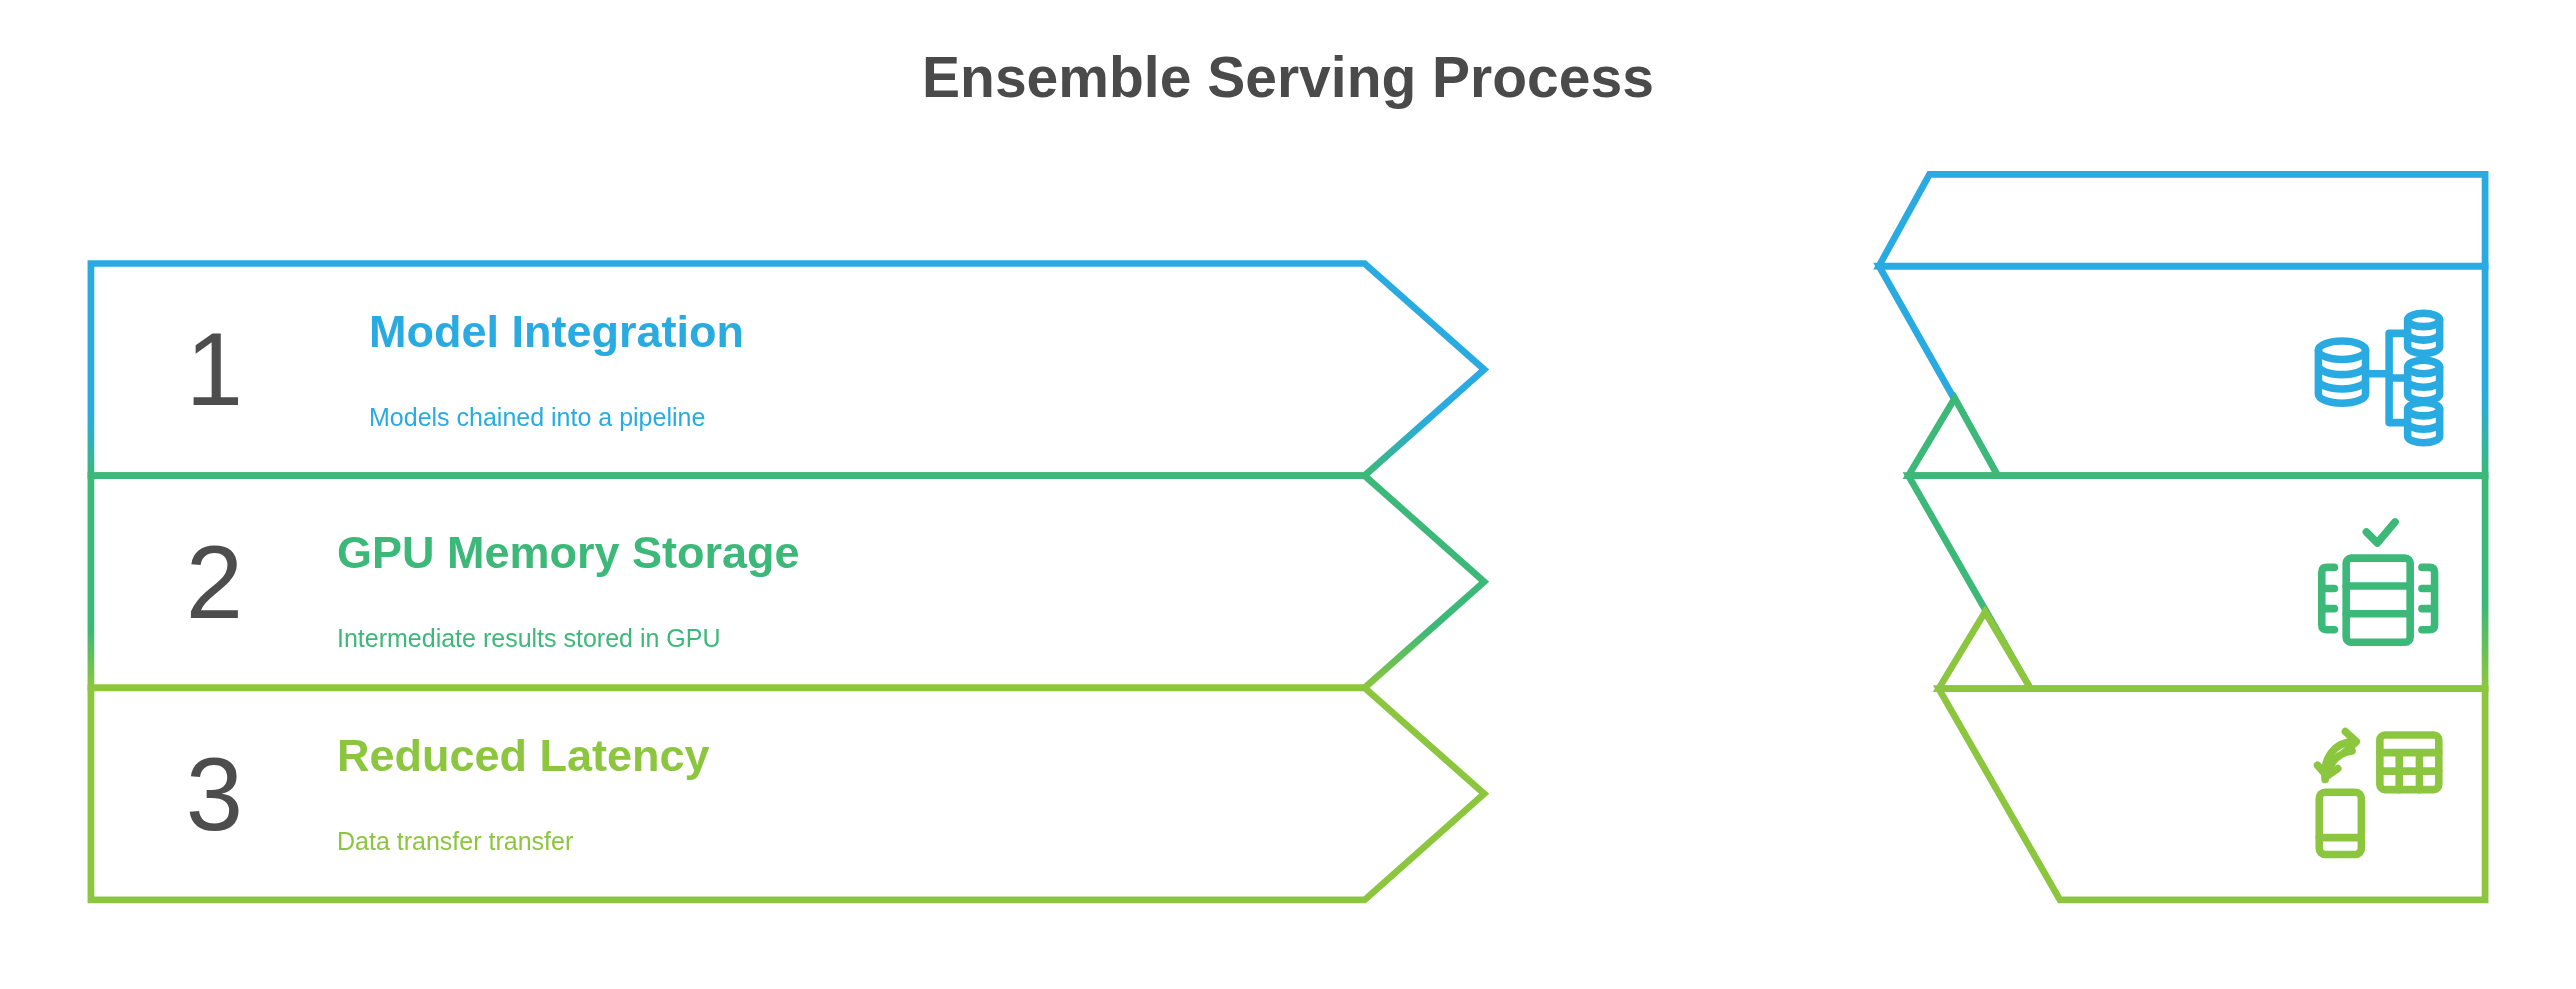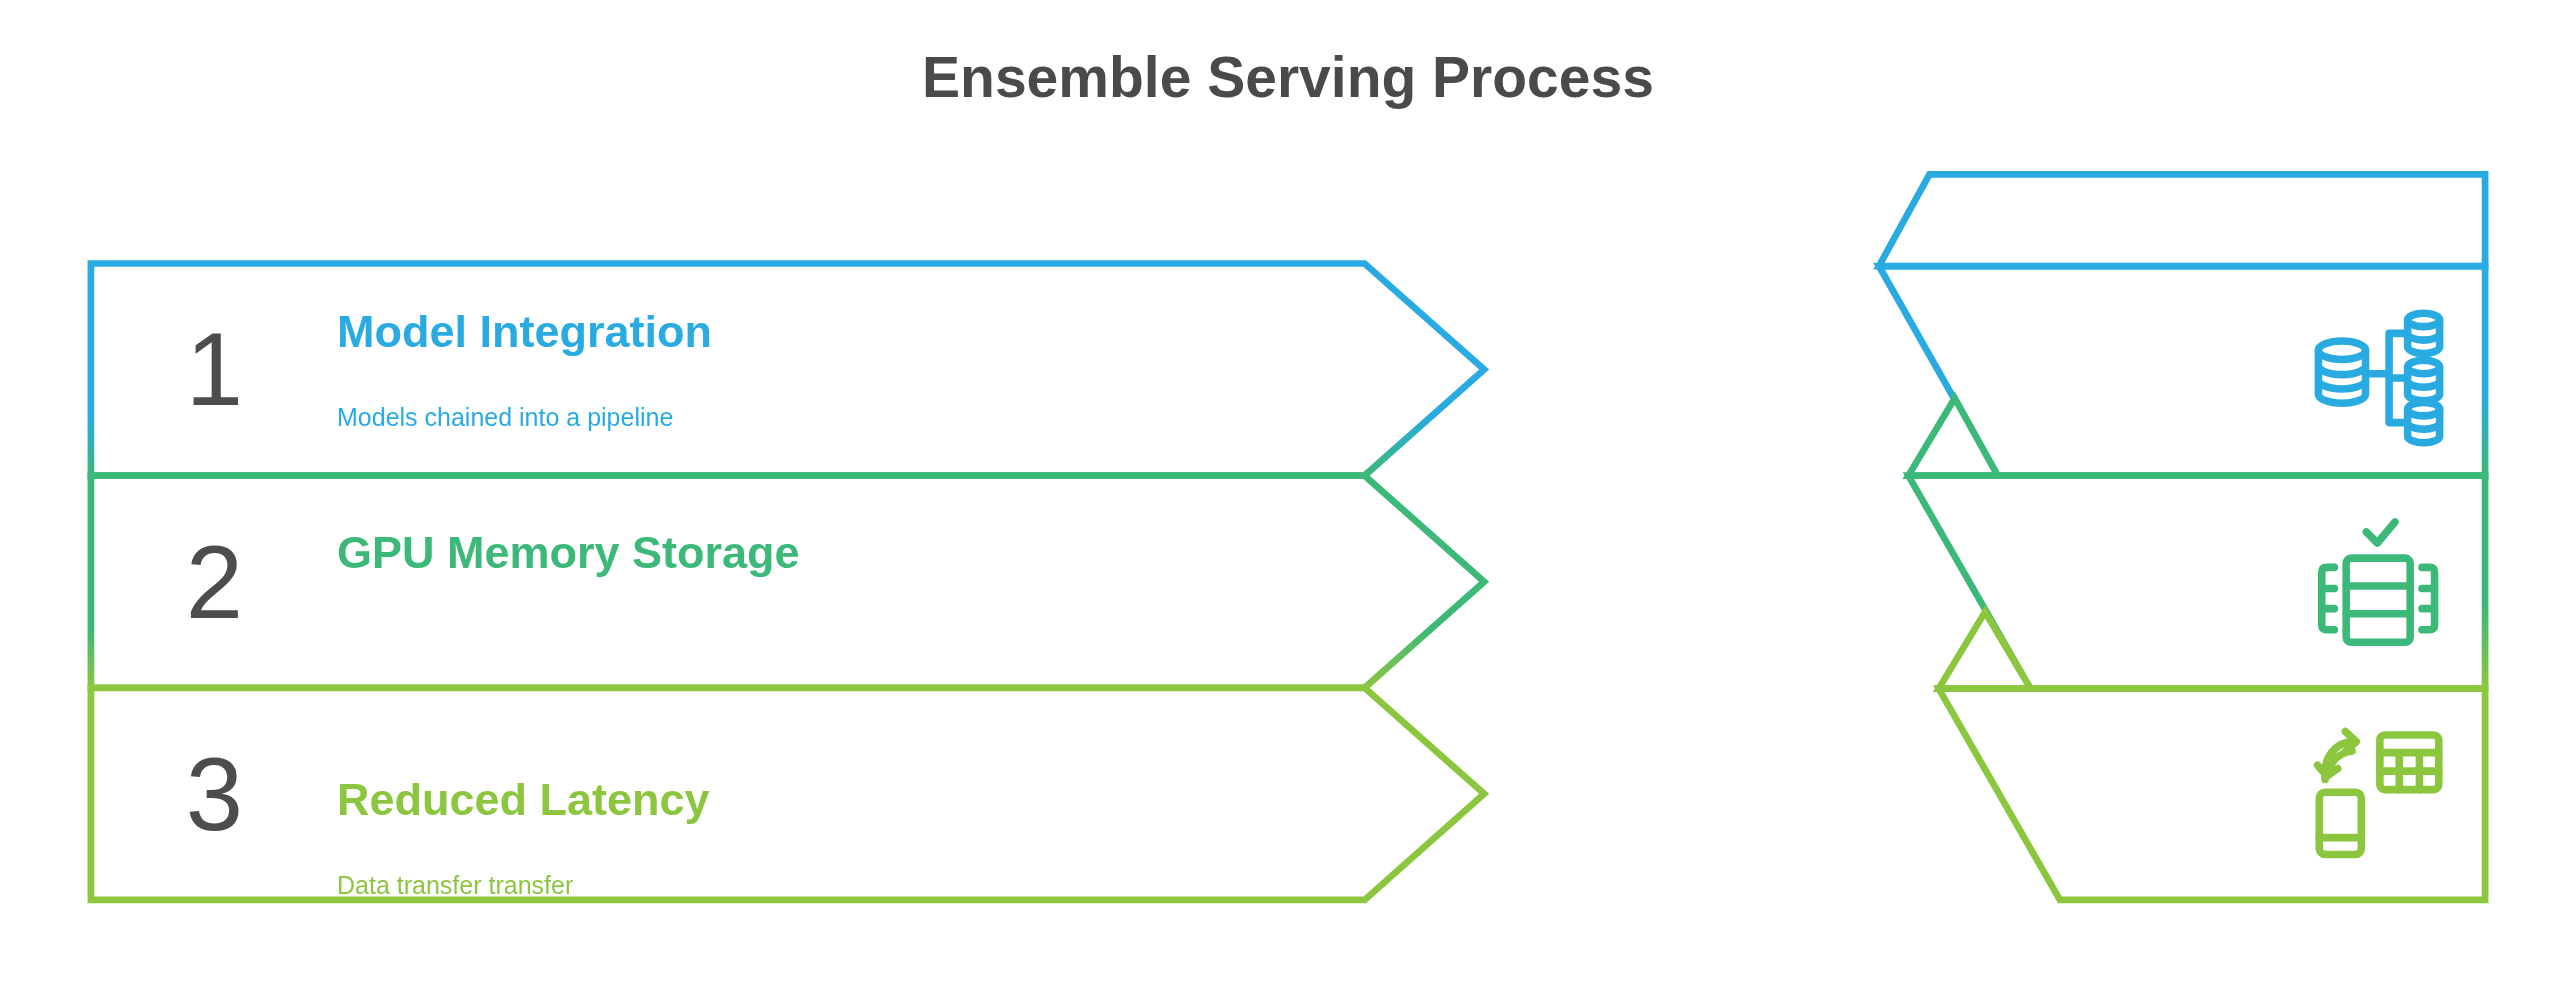--- a/index.html
+++ b/index.html
@@ -22,23 +22,23 @@
   .st-b{stop-color:var(--c-blue);}
   .st-g{stop-color:var(--c-green);}
   .st-o{stop-color:var(--c-olive);}
   .icon{fill:none;stroke-width:4.5;stroke-linecap:round;stroke-linejoin:round;}
   .num{
     position:absolute;left:147px;width:135px;text-align:center;
     font-size:103px;line-height:106px;color:var(--c-number);
   }
   .step-title{position:absolute;left:337px;font-size:45px;font-weight:bold;line-height:51px;white-space:nowrap;}
   .step-sub{position:absolute;left:337px;font-size:25px;line-height:39px;white-space:nowrap;}
-  .t-blue{color:var(--c-blue);}
+  .t-blue{color:var(--c-blue);margin-left:32px;}
   .t-green{color:var(--c-green);margin-top:9px;}
-  .t-olive{color:var(--c-olive);margin-top:44px;}
+  .t-olive{color:var(--c-olive);}
   
   .num-1{top:317px;} .title-1{top:306px;} .sub-1{top:398px;}
   .num-2{top:530px;} .title-2{top:518px;} .sub-2{top:610px;}
   .num-3{top:742px;} .title-3{top:730px;} .sub-3{top:822px;}
 </style>
 </head>
 <body>
 
 <div class="canvas" style="--c-blue: #29abe2; --c-green: #3cb878; --c-olive: #8cc63f; --c-heading: #4a4a4a; --c-number: #4d4d4d;">
 
@@ -110,19 +110,20 @@
       <path d="M6.5 25.5 L12 32 L18.5 27.5"></path>
     </svg>
   </svg>
 
   <div class="num num-1">1</div>
   <div class="step-title title-1 t-blue">Model Integration</div>
   <div class="step-sub sub-1 t-blue">Models chained into a pipeline</div>
 
   <div class="num num-2">2</div>
   <div class="step-title title-2 t-green">GPU Memory Storage</div>
+  <div class="step-sub sub-2 t-green">Intermediate results stored in GPU</div>
 
   <div class="num num-3">3</div>
   <div class="step-title title-3 t-olive">Reduced Latency</div>
   <div class="step-sub sub-3 t-olive">Data transfer transfer</div>
 
 </div>
 
 
 </body></html>

